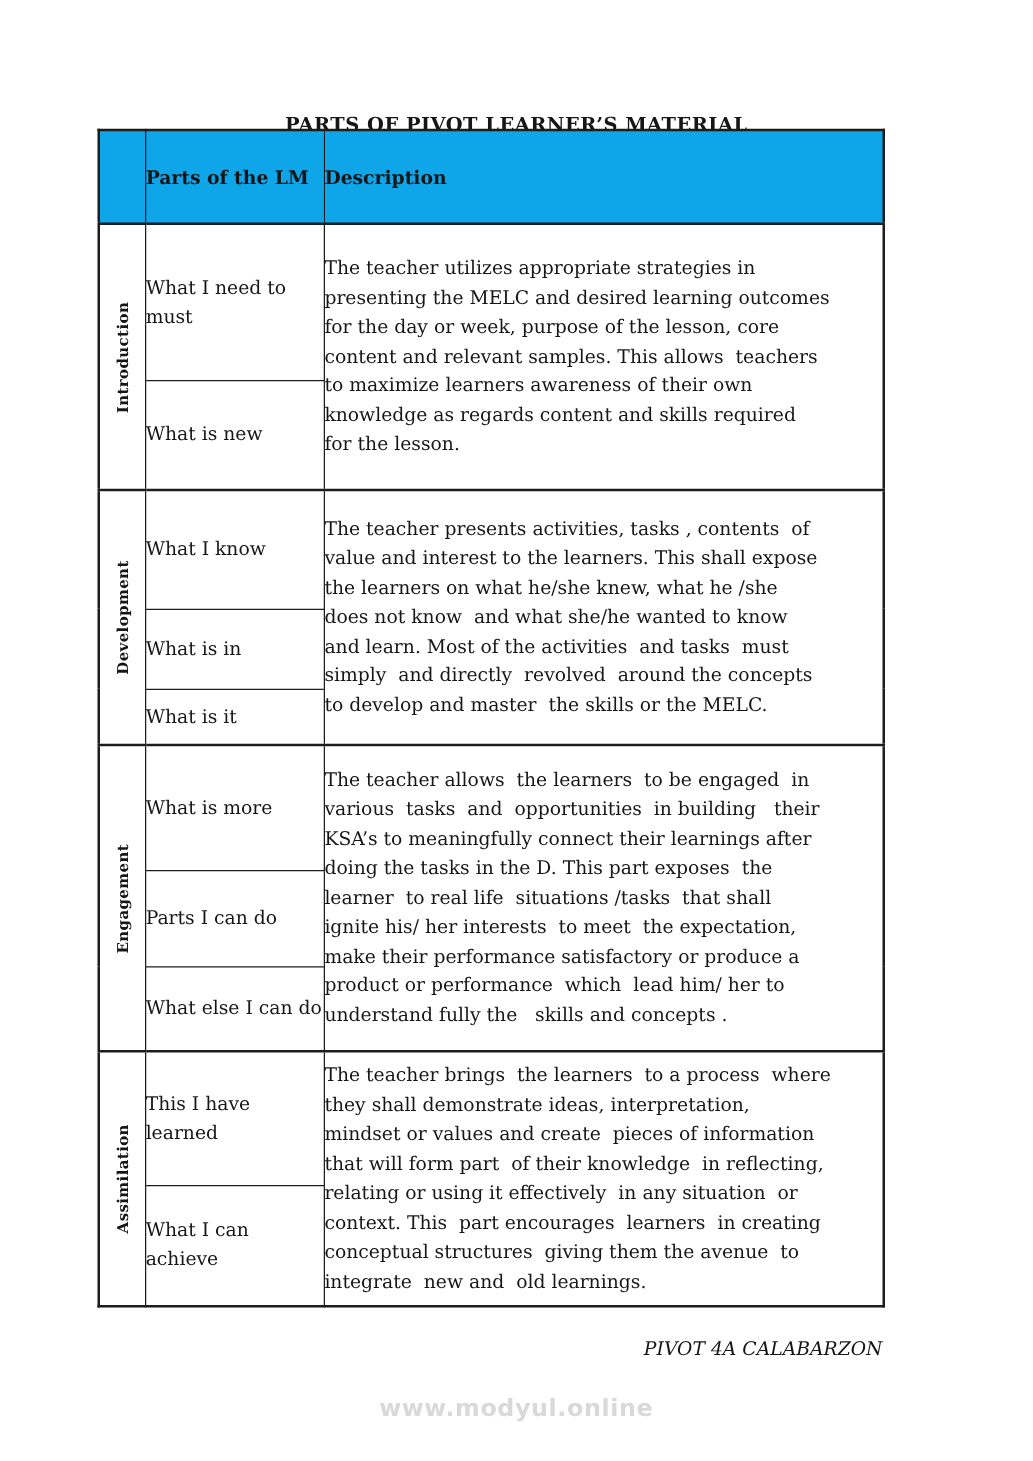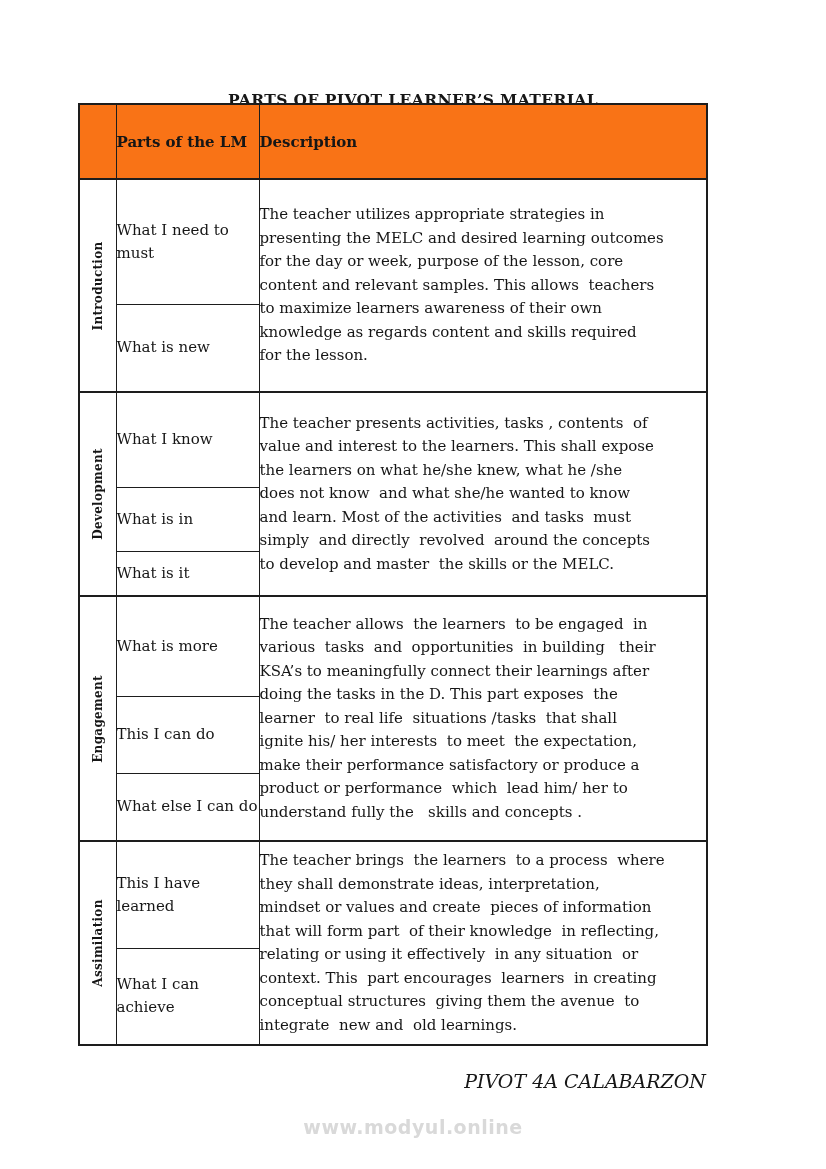--- a/index.html
+++ b/index.html
@@ -37,21 +37,21 @@
     padding: 0;
   }
   
   table.lm-table { border: 2px solid #1d1d1d; }
   tr.group-top td, tr.group-top th { border-top: 2px solid #1d1d1d; }
   .col-group { width: 37px; }
   .col-parts { width: 143px; }
   .col-desc  { width: 448px; }
 
   th.hdr-cell {
-    background: #f97316;
+    background: #0ea5e9;
     font-weight: bold;
     font-size: 15px;
     text-align: left;
     padding: 4px 8px 4px 9px;
     line-height: 24px;
   }
   td.group-cell { position: relative; }
   .vlabel {
     position: absolute;
     top: 50%; left: 50%;
@@ -77,21 +77,21 @@
   tr.h-i1 { height: 125px; } tr.h-i2 { height: 88px; }
   tr.h-d1 { height: 95px; }  tr.h-d2 { height: 64px; } tr.h-d3 { height: 45px; }
   tr.h-e1 { height: 100px; } tr.h-e2 { height: 77px; } tr.h-e3 { height: 68px; }
   tr.h-a1 { height: 107px; } tr.h-a2 { height: 97px; }
 
   .footer-credit {
     position: absolute;
     top: 1070px;
     right: 120px;
     font-style: italic;
-    font-size: 19px;
+    font-size: 15px;
     color: #161616;
   }
   .watermark {
     position: absolute;
     top: 1116px;
     left: 0;
     width: 100%;
     text-align: center;
     font-family: "DejaVu Sans", "Liberation Sans", sans-serif;
     font-size: 19px;
@@ -167,21 +167,21 @@
 various  tasks  and  opportunities  in building   their
 KSA’s to meaningfully connect their learnings after
 doing the tasks in the D. This part exposes  the
 learner  to real life  situations /tasks  that shall
 ignite his/ her interests  to meet  the expectation,
 make their performance satisfactory or produce a
 product or performance  which  lead him/ her to
 understand fully the   skills and concepts .</td>
     </tr>
     <tr class="h-e2">
-      <td class="part-cell">This I can do</td>
+      <td class="part-cell">Parts I can do</td>
     </tr>
     <tr class="h-e3">
       <td class="part-cell">What else I can do</td>
     </tr>
 
     <tr class="h-a1 group-top">
       <td class="group-cell" rowspan="2">
         <span class="vlabel">Assimilation</span>
       </td>
       <td class="part-cell">This I have learned</td>

